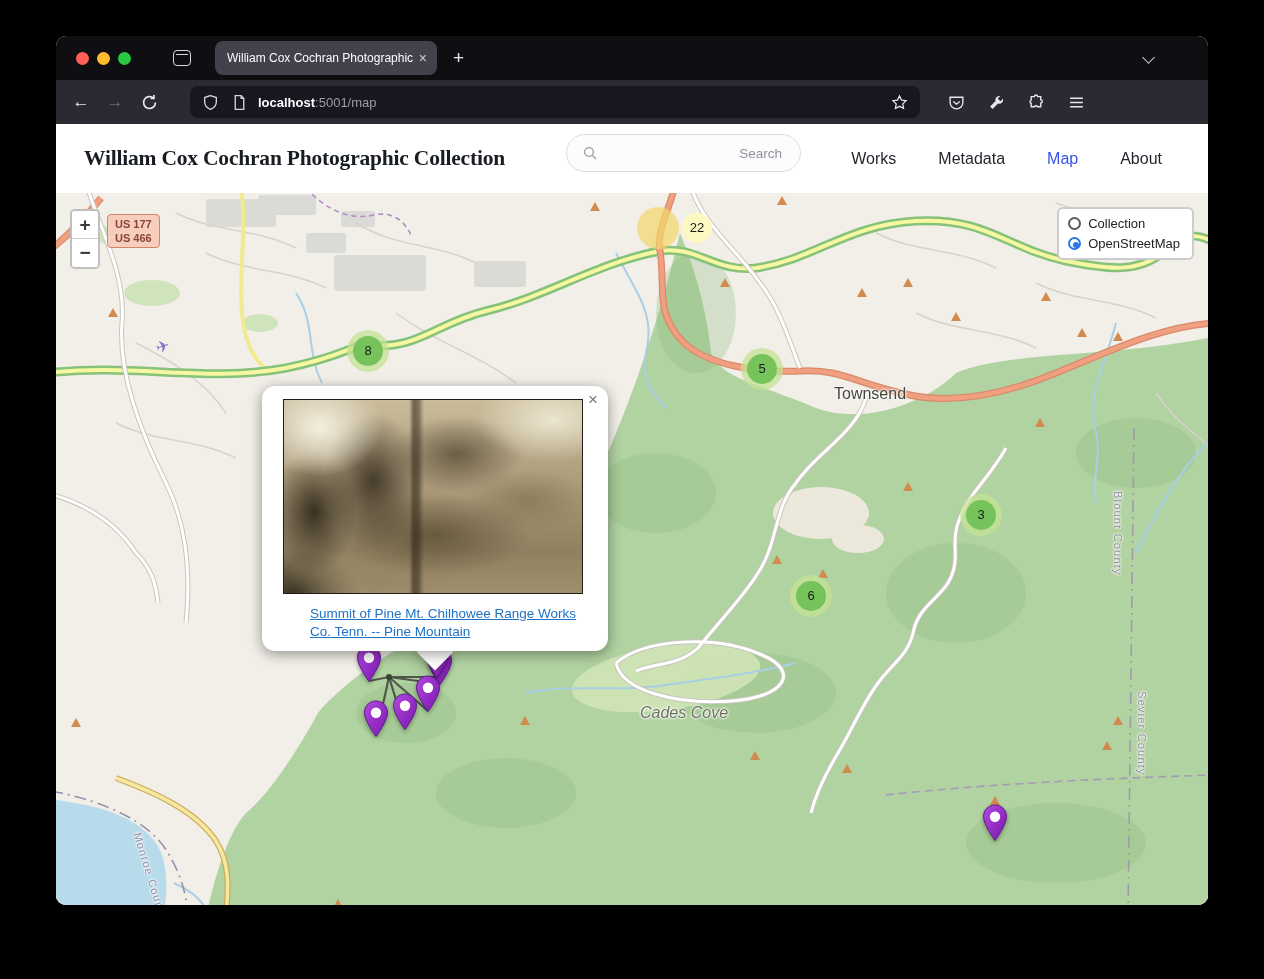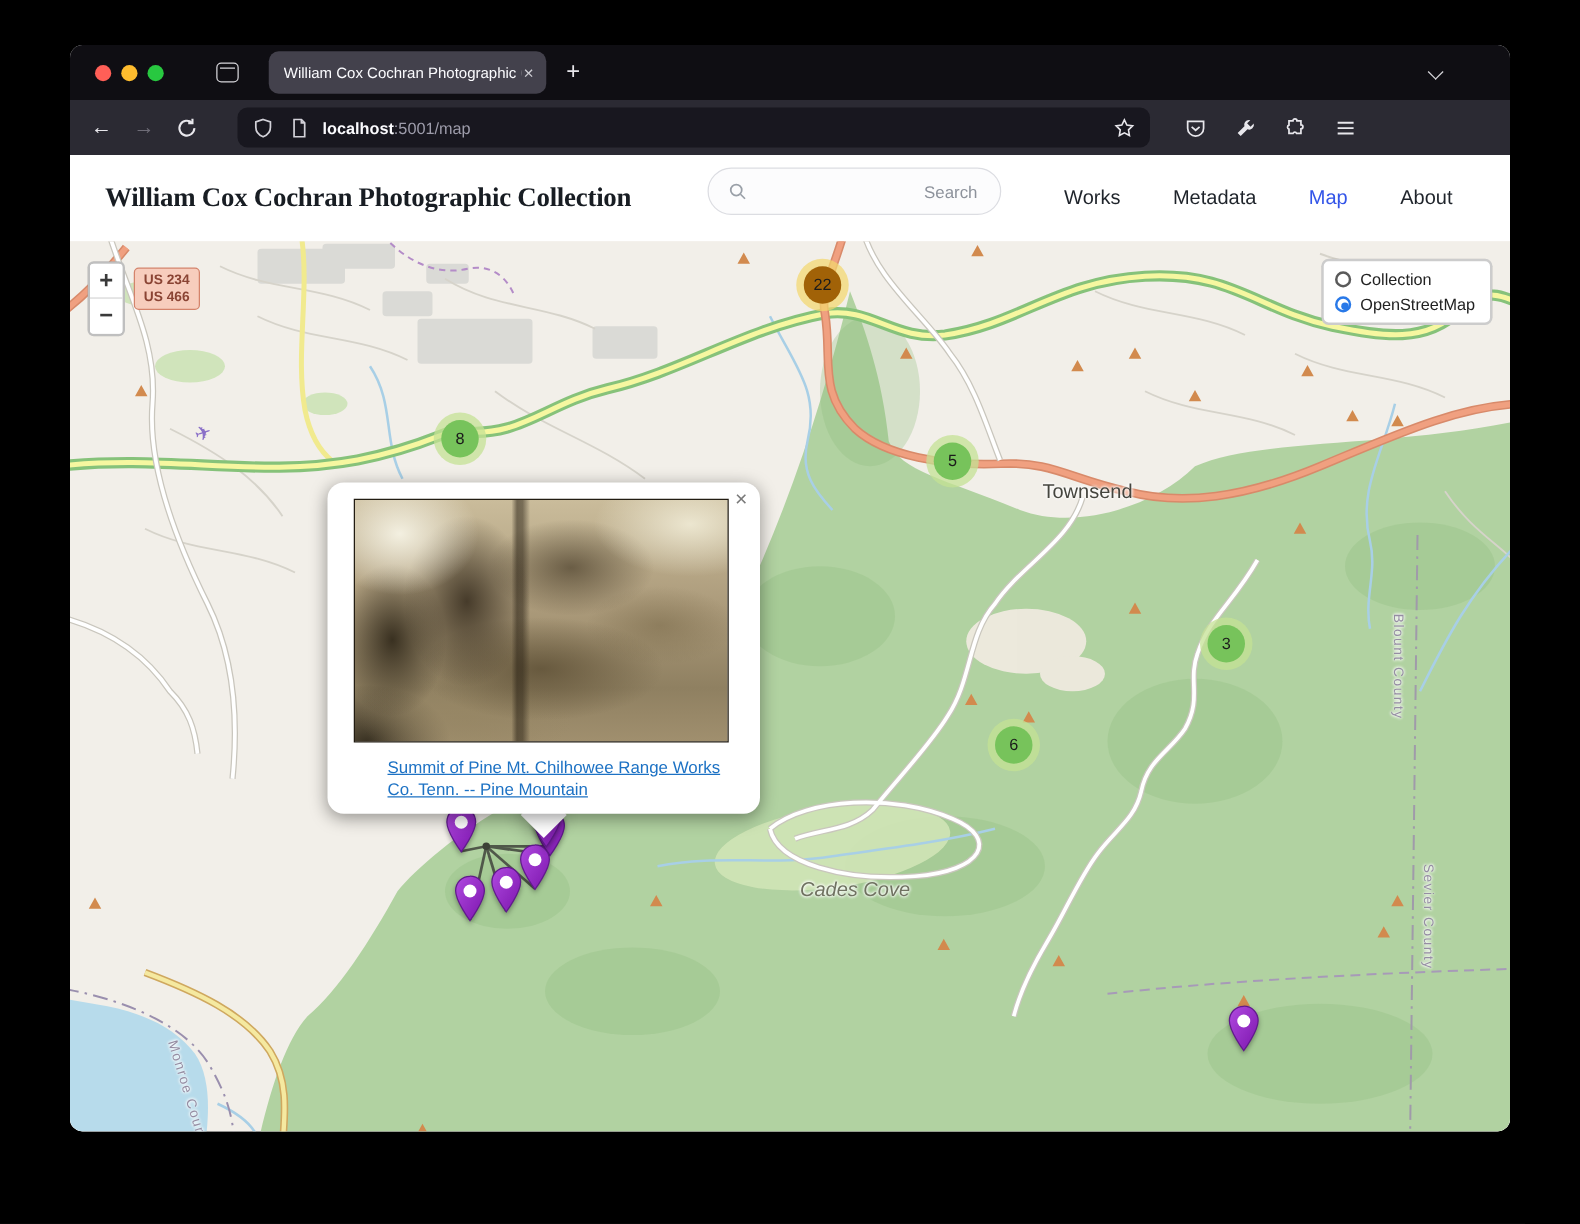--- a/index.html
+++ b/index.html
@@ -72,21 +72,21 @@
   .radio{width:13px;height:13px;border:2px solid #5a5a5a;border-radius:50%;position:relative;background:#fff;}
   .radio.checked{border-color:#2979e8;}
   .radio.checked:after{content:"";position:absolute;left:2.5px;top:2.5px;width:6px;height:6px;border-radius:50%;
             background:#2979e8;}
 
   .legs{position:absolute;left:0;top:0;z-index:2;pointer-events:none;}
   .cluster{position:absolute;z-index:3;width:42px;height:42px;border-radius:50%;cursor:pointer;}
   .cluster .inner{position:absolute;left:6px;top:6px;width:30px;height:30px;border-radius:50%;
                   text-align:center;line-height:30px;font-size:13px;color:#1b1b1b;}
   .cluster.yellow{background:rgba(243,215,110,.72);}
-  .cluster.yellow .inner{background:#a16207;}
+  .cluster.yellow .inner{background:#fef9c3;margin-left:39px;}
   .cluster.green{background:rgba(196,226,148,.75);}
   .cluster.green .inner{background:#77c35b;}
   .pin{position:absolute;z-index:3;width:26px;height:38px;cursor:pointer;
        filter:drop-shadow(0 2px 2px rgba(0,0,0,.35));}
 
   .popup{position:absolute;left:206px;top:193px;z-index:5;width:346px;height:265px;background:#fff;
          border-radius:13px;box-shadow:0 3px 14px rgba(0,0,0,.4);}
   .popup-tail{position:absolute;left:366px;top:446px;z-index:4;width:26px;height:26px;background:#fff;
          transform:rotate(45deg);box-shadow:0 3px 14px rgba(0,0,0,.3);}
   .popup-photo{position:absolute;left:21px;top:13px;width:300px;height:195px;border:1px solid #221c12;
@@ -298,21 +298,21 @@
           <path d="M250 -5 C268 15 292 28 318 22 C336 18 350 28 356 45" stroke="#b48cc8" stroke-width="1.6" stroke-dasharray="5 4"></path>
           <path d="M1078 235 C1076 400 1074 560 1072 723" stroke="#a09aaa" stroke-width="1.6" stroke-dasharray="12 5 2 5"></path>
           <path d="M-5 598 C50 608 95 630 112 660 C126 684 130 700 132 723" stroke="#9a8fae" stroke-width="1.6" stroke-dasharray="12 5 2 5"></path>
           <path d="M830 602 C920 592 1030 586 1157 582" stroke="#a79ab8" stroke-width="1.6" stroke-dasharray="8 5"></path>
         </g>
 
         <path fill="#d28a4e" d="M539 9l5 9h-10z M726 3l5 9h-10z M669 85l5 9h-10z M806 95l5 9h-10z M852 85l5 9h-10z M900 119l5 9h-10z M990 99l5 9h-10z M1062 139l5 9h-10z M1026 135l5 9h-10z M984 225l5 9h-10z M852 289l5 9h-10z M721 362l5 9h-10z M767 376l5 9h-10z M1062 523l5 9h-10z M1051 548l5 9h-10z M20 525l5 9h-10z M282 706l5 9h-10z M939 603l5 9h-10z M791 571l5 9h-10z M699 558l5 9h-10z M469 523l5 9h-10z M57 115l5 9h-10z"></path>
       </svg>
 
       <div class="us-shield">
-        <div>US 234</div>
+        <div>US 177</div>
         <div>US 466</div>
       </div>
       <div class="maplabel" style="left:778px;top:192px;">Townsend</div>
       <div class="maplabel cove" style="left:584px;top:474px;margin-top:37px;">Cades Cove</div>
       <div class="maplabel county" style="left:1068px;top:298px;transform:rotate(90deg);">Blount County</div>
       <div class="maplabel county" style="left:1092px;top:498px;transform:rotate(90deg);">Sevier County</div>
       <div class="maplabel county" style="left:87px;top:638px;transform:rotate(73deg);">Monroe County</div>
       <div class="plane">✈</div>
 
       <svg class="legs" width="1152" height="723" id="legs-svg">

